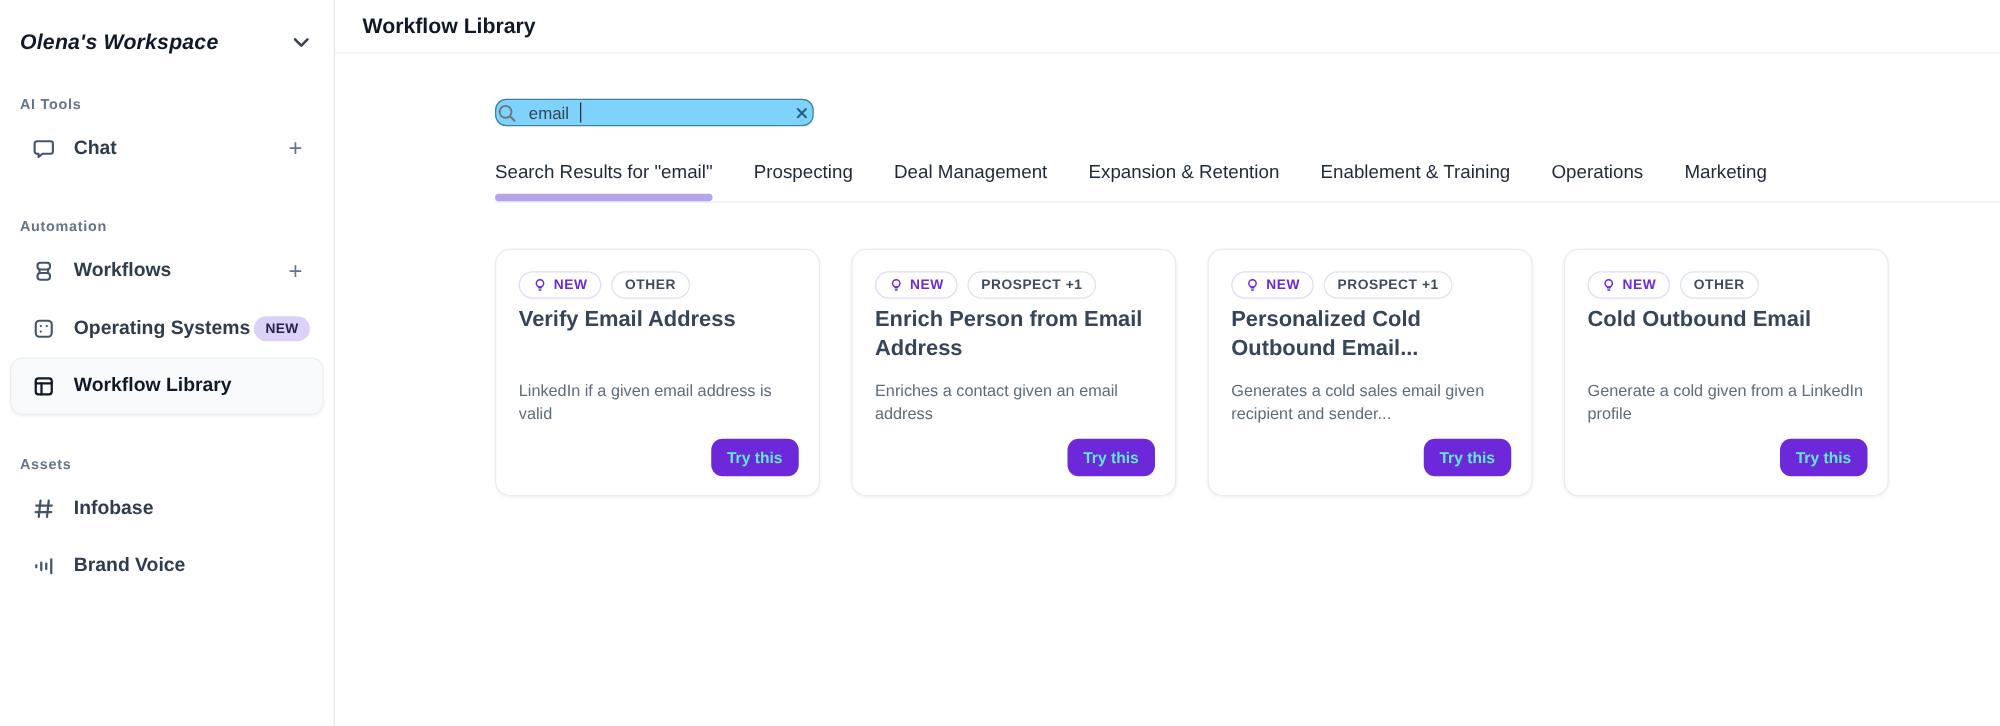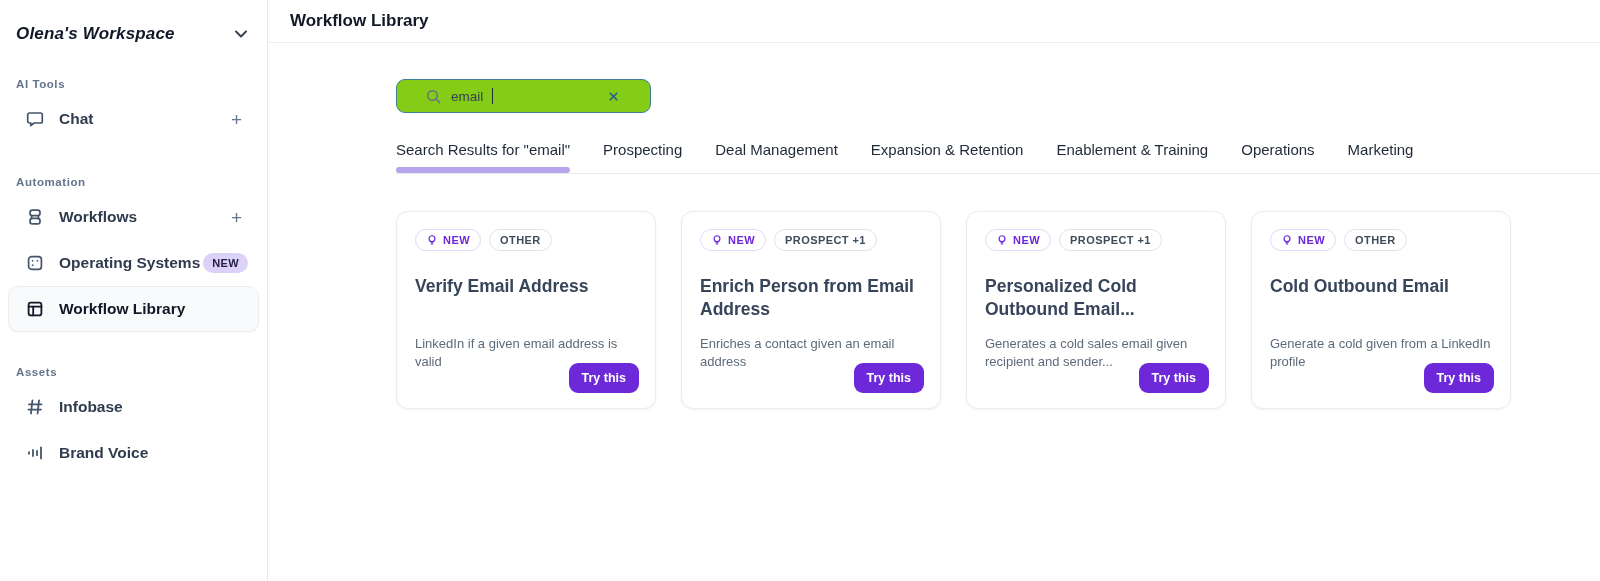--- a/index.html
+++ b/index.html
@@ -59,24 +59,24 @@
   
   .main{flex:1;height:100%;display:flex;flex-direction:column;}
   .main-header{
     height:43px;display:flex;align-items:center;
     padding-left:22px;border-bottom:1px solid #eef0f3;
   }
   .page-title{font-size:17px;font-weight:700;color:#111827;}
   .content{padding:36px 0 0 128px;}
   
   .search-box{
-    width:255px;height:34px;
+    width:255px;height:22px;
     border:1.5px solid var(--search-border);border-radius:9px;
     display:flex;align-items:center;gap:9px;
-    padding:0 28px;cursor:text;background:#84cc16;
+    padding:0 0;cursor:text;background:#7dd3fc;
   }
   .search-box .mag{display:flex;color:#6b7280;}
   .search-value{font-size:13.5px;color:#374151;}
   .caret{width:1px;height:16px;background:#1f2937;display:inline-block;}
   .search-spacer{flex:1;}
   .clear-x{display:flex;color:#2b6187;cursor:pointer;padding:2px;}
   
   .tabs{
     display:flex;gap:33px;margin-top:28px;
     border-bottom:1px solid #e8eaed;width:1210px;
@@ -100,30 +100,30 @@
   .badges{display:flex;gap:8px;}
   .badge{
     display:inline-flex;align-items:center;gap:5px;
     border-radius:999px;padding:4px 10px;background:#fff;
     font-size:11px;font-weight:700;letter-spacing:.04em;white-space:nowrap;
   }
   .badge-new{border:1px solid #e3d9fa;color:var(--accent);}
   .badge-cat{border:1px solid #dfe3e8;color:#3f4c5c;}
   .badge .bulb{display:flex;color:var(--accent);}
   .card-title{
-    margin-top:24px;height:55px;overflow:hidden;
+    margin-top:5px;height:55px;overflow:hidden;
     font-size:17.5px;line-height:1.3;font-weight:700;color:#36455a;
   }
   .card-desc{
     margin-top:5px;font-size:13px;line-height:1.35;color:#5d6b7a;
     height:38px;overflow:hidden;
   }
   .try-btn{
     position:absolute;right:16px;bottom:15px;
-    background:var(--accent);color:#ffffff;border:none;
+    background:var(--accent);color:#5eead4;border:none;
     font-family:"Liberation Sans",sans-serif;
     font-size:12.5px;font-weight:700;
     padding:8px 13px;border-radius:9px;cursor:pointer;
   }
 </style>
 </head>
 <body>
 
 <aside class="sidebar">
   <div class="workspace-row">

